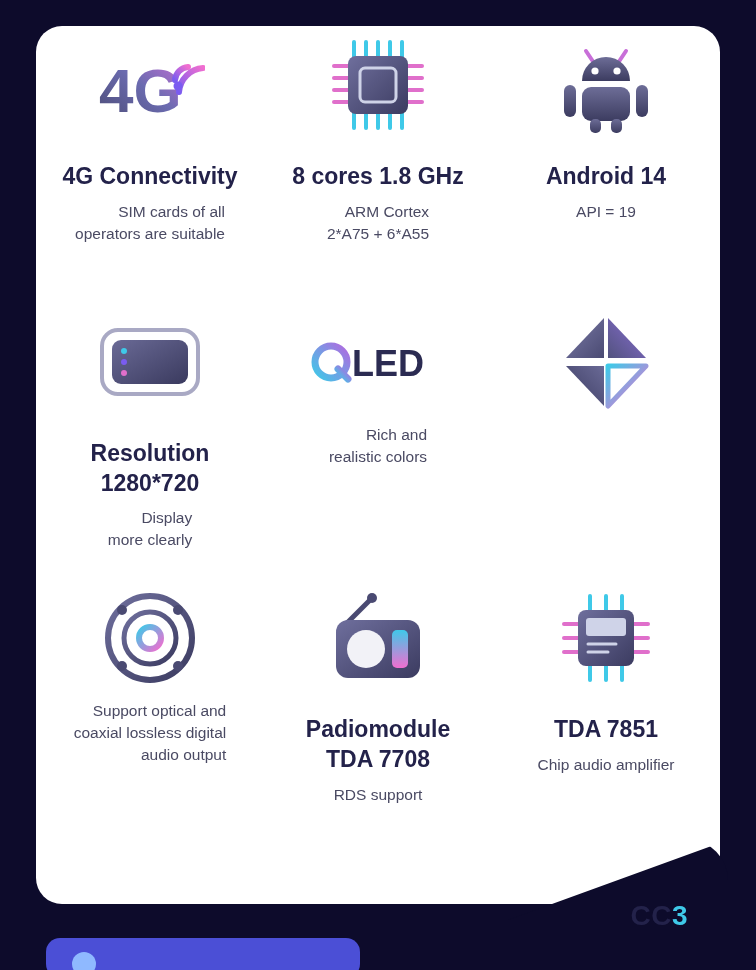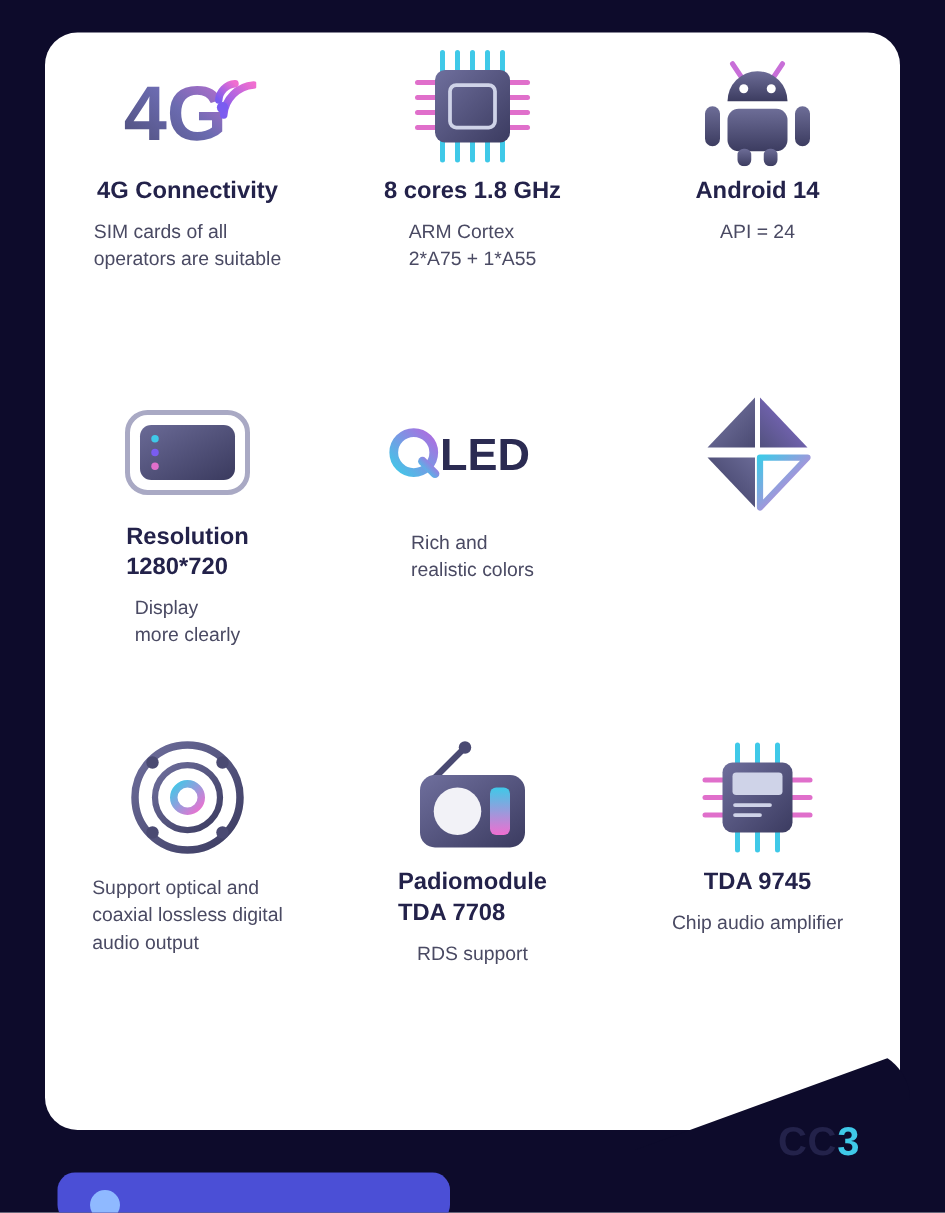--- a/index.html
+++ b/index.html
@@ -56,41 +56,41 @@
     padding: 6px 10px;
     box-sizing: border-box;
   }
   .icon-wrap {
     height: 106px;
     display: flex;
     align-items: center;
     justify-content: center;
   }
   .title {
-    font-size: 19px;
+    font-size: 23px;
     font-weight: bold;
     color: #23224a;
-    text-align: left;
+    text-align: center;
     line-height: 1.3;
-    margin-top: 3px;
+    margin-top: 24px;
     white-space: pre-line;
   }
   .subtitle {
     font-size: 15.5px;
     color: #4a4a63;
-    text-align: left;
+    text-align: right;
     line-height: 1.42;
     margin-top: 9px;
     white-space: pre-line;
   }
   .brand {
     position: absolute;
     right: 68px;
     bottom: 38px;
-    font-size: 32px;
+    font-size: 28px;
     font-weight: bold;
     letter-spacing: 0.5px;
     color: #23224a;
   }
   .brand .accent {
     color: #3fc9e8;
   }
   .bottom-strip {
     position: absolute;
     left: 46px;
@@ -178,21 +178,21 @@
             <line x1="78" y1="42" x2="94" y2="42"></line>
             <line x1="78" y1="54" x2="94" y2="54"></line>
             <line x1="78" y1="66" x2="94" y2="66"></line>
           </g>
           <rect x="20" y="20" width="60" height="58" rx="8" fill="url(#gchip)"></rect>
           <rect x="32" y="32" width="36" height="34" rx="5" fill="none" stroke="#cfd3e8" stroke-width="3"></rect>
         </svg>
       </div>
       <div class="title">8 cores 1.8 GHz</div>
       <div class="subtitle">ARM Cortex
-2*A75 + 1*A55</div>
+2*A75 + 6*A55</div>
     </div>
 
     <div class="cell">
       <div class="icon-wrap">
         <svg width="100" height="96" viewBox="0 0 100 96">
           <defs>
             <linearGradient id="gandroid" x1="0" y1="0" x2="0" y2="1">
               <stop offset="0" stop-color="#6d6d97"></stop>
               <stop offset="1" stop-color="#3c3c60"></stop>
             </linearGradient>
@@ -205,21 +205,21 @@
           <circle cx="39" cy="34" r="3.6" fill="#ffffff"></circle>
           <circle cx="61" cy="34" r="3.6" fill="#ffffff"></circle>
           <rect x="26" y="50" width="48" height="34" rx="9" fill="url(#gandroid)"></rect>
           <rect x="8" y="48" width="12" height="32" rx="6" fill="url(#gandroid)"></rect>
           <rect x="80" y="48" width="12" height="32" rx="6" fill="url(#gandroid)"></rect>
           <rect x="34" y="82" width="11" height="14" rx="5" fill="url(#gandroid)"></rect>
           <rect x="55" y="82" width="11" height="14" rx="5" fill="url(#gandroid)"></rect>
         </svg>
       </div>
       <div class="title">Android 14</div>
-      <div class="subtitle">API = 24</div>
+      <div class="subtitle">API = 19</div>
     </div>
 
     <div class="cell">
       <div class="icon-wrap">
         <svg width="104" height="76" viewBox="0 0 104 76">
           <defs>
             <linearGradient id="gscreen" x1="0" y1="0" x2="1" y2="1">
               <stop offset="0" stop-color="#6a6a96"></stop>
               <stop offset="1" stop-color="#3a3a5e"></stop>
             </linearGradient>
@@ -362,21 +362,21 @@
             <line x1="74" y1="60" x2="88" y2="60"></line>
           </g>
           <rect x="18" y="18" width="56" height="56" rx="8" fill="url(#gamp)"></rect>
           <rect x="26" y="26" width="40" height="18" rx="3" fill="#cfd3e8"></rect>
           <g stroke="#cfd3e8" stroke-width="3" stroke-linecap="round">
             <line x1="28" y1="52" x2="56" y2="52"></line>
             <line x1="28" y1="60" x2="48" y2="60"></line>
           </g>
         </svg>
       </div>
-      <div class="title">TDA 9745</div>
+      <div class="title">TDA 7851</div>
       <div class="subtitle">Chip audio amplifier</div>
     </div>
 
   </div>
 
   <div class="brand"><span>CC</span><span class="accent">3</span></div>
 
   <div class="bottom-strip"></div>
   <div class="bottom-dot"></div>
 

